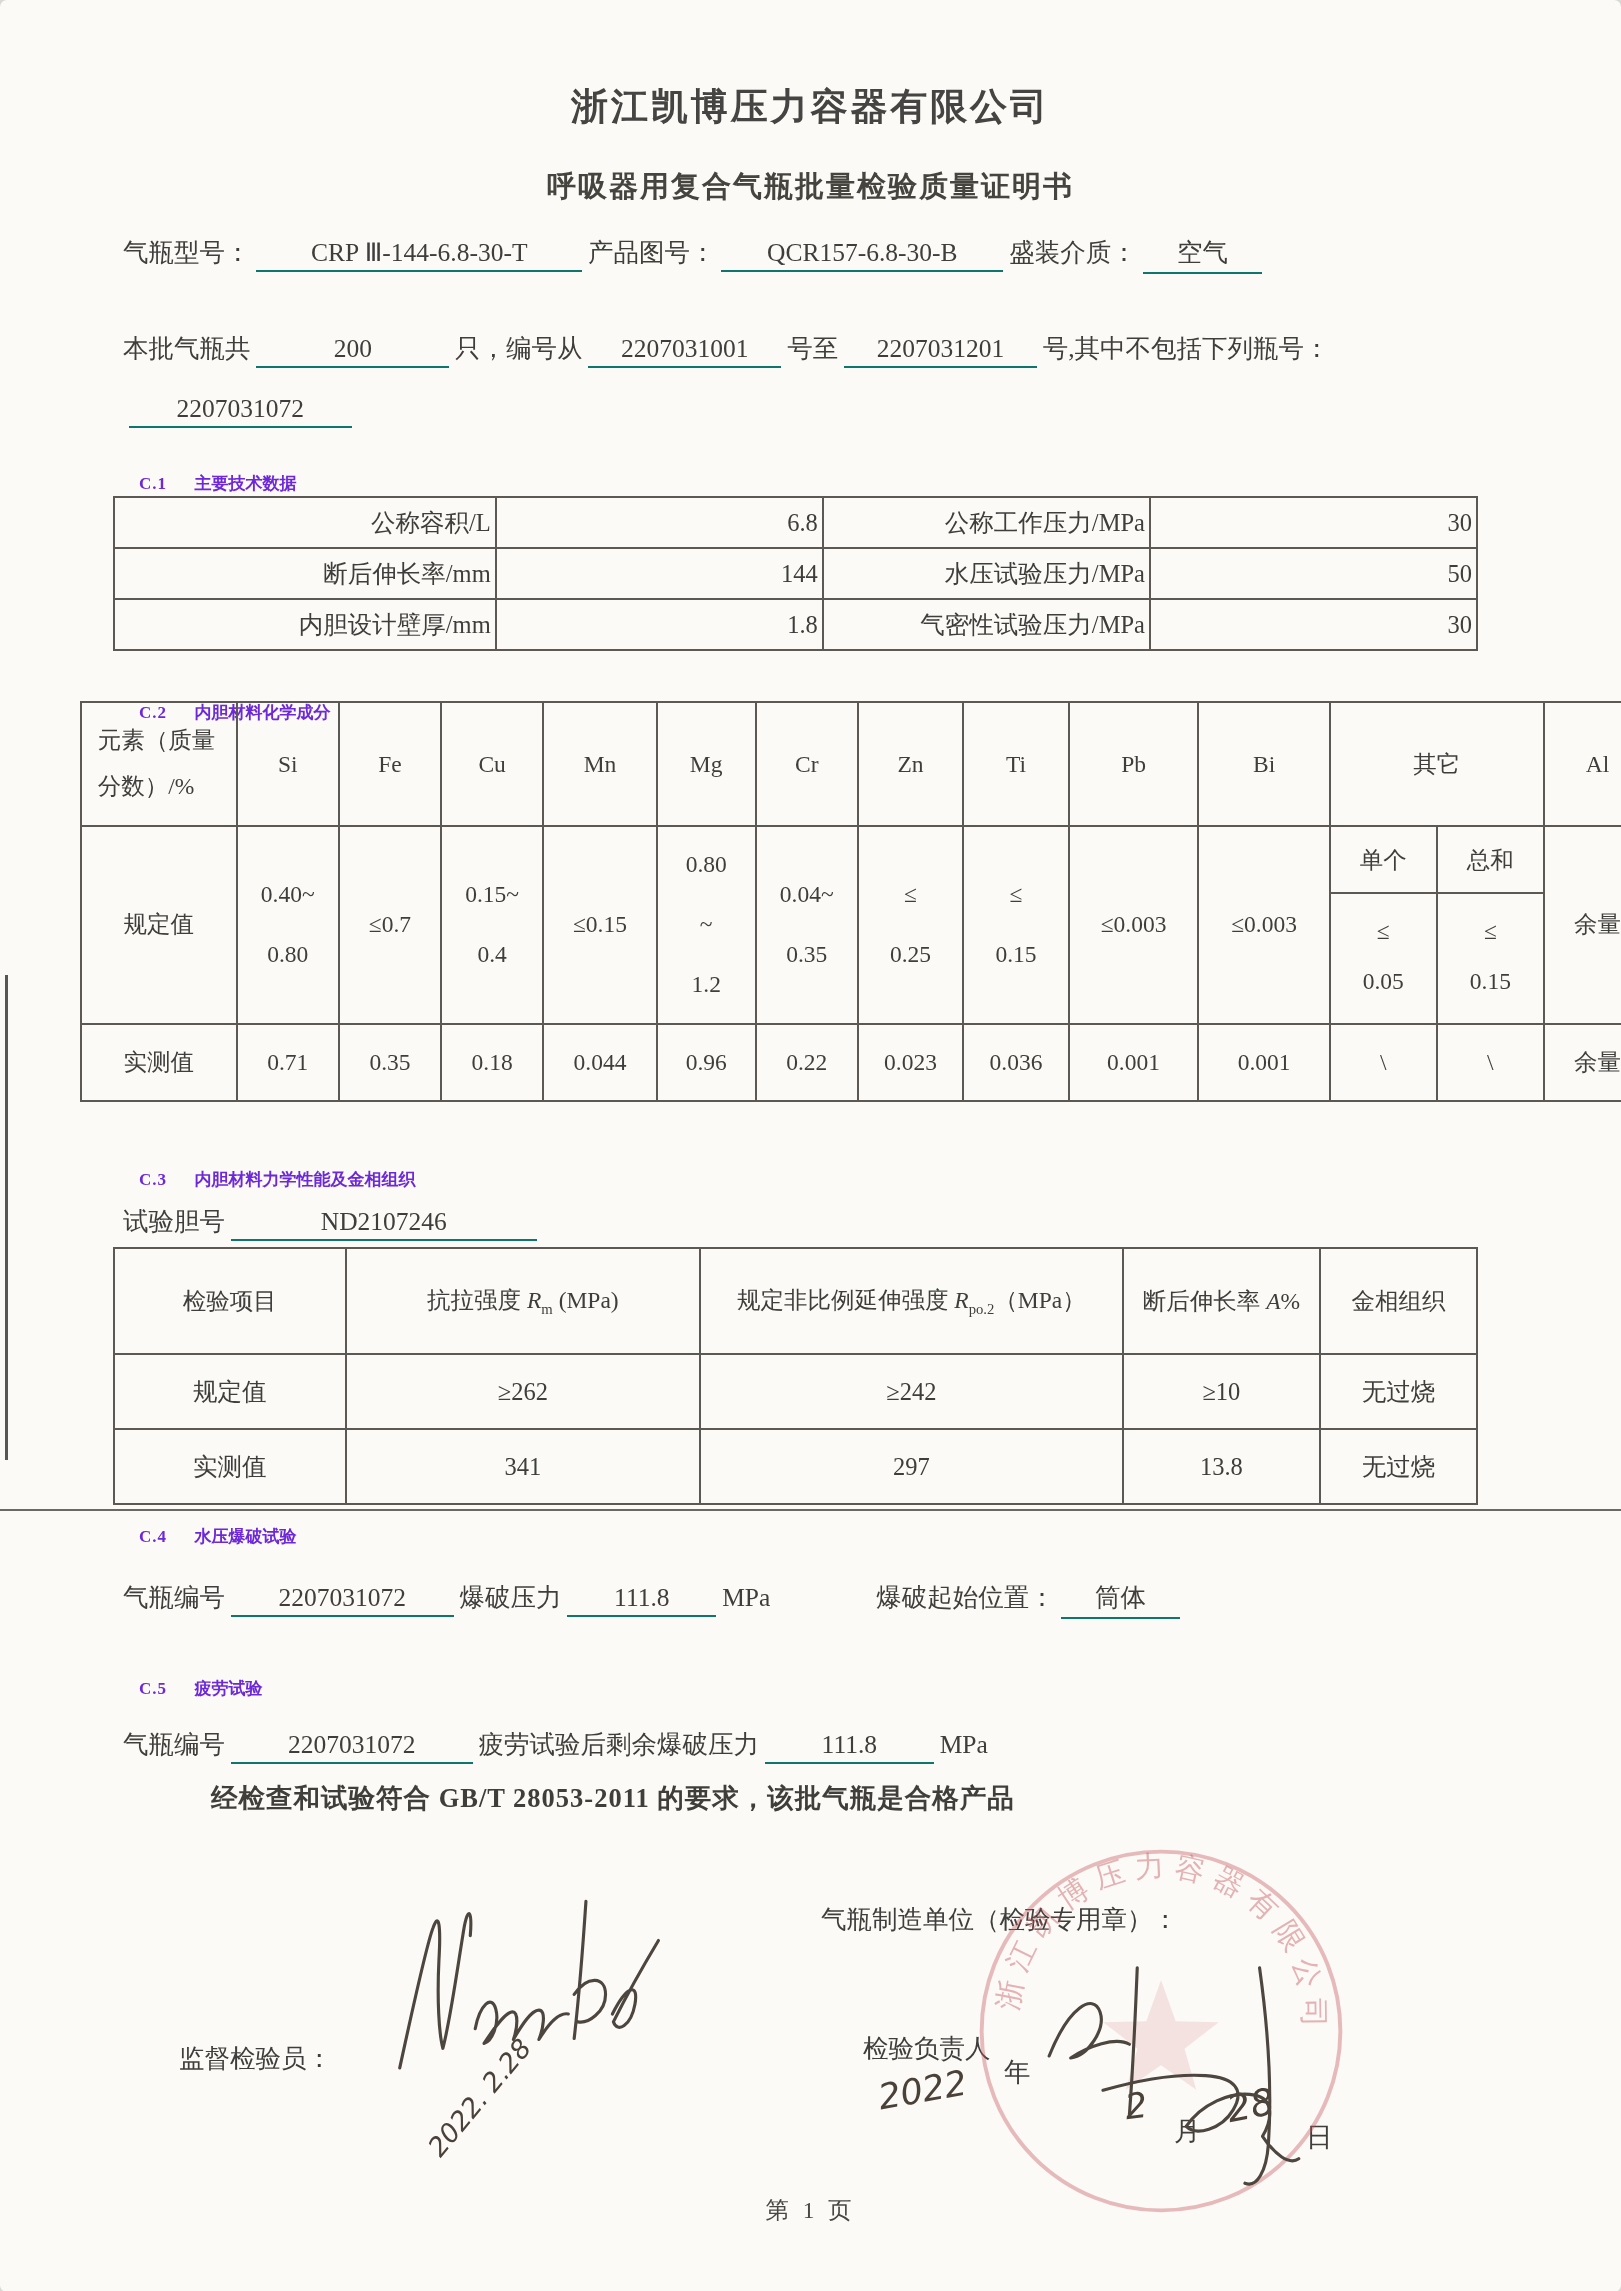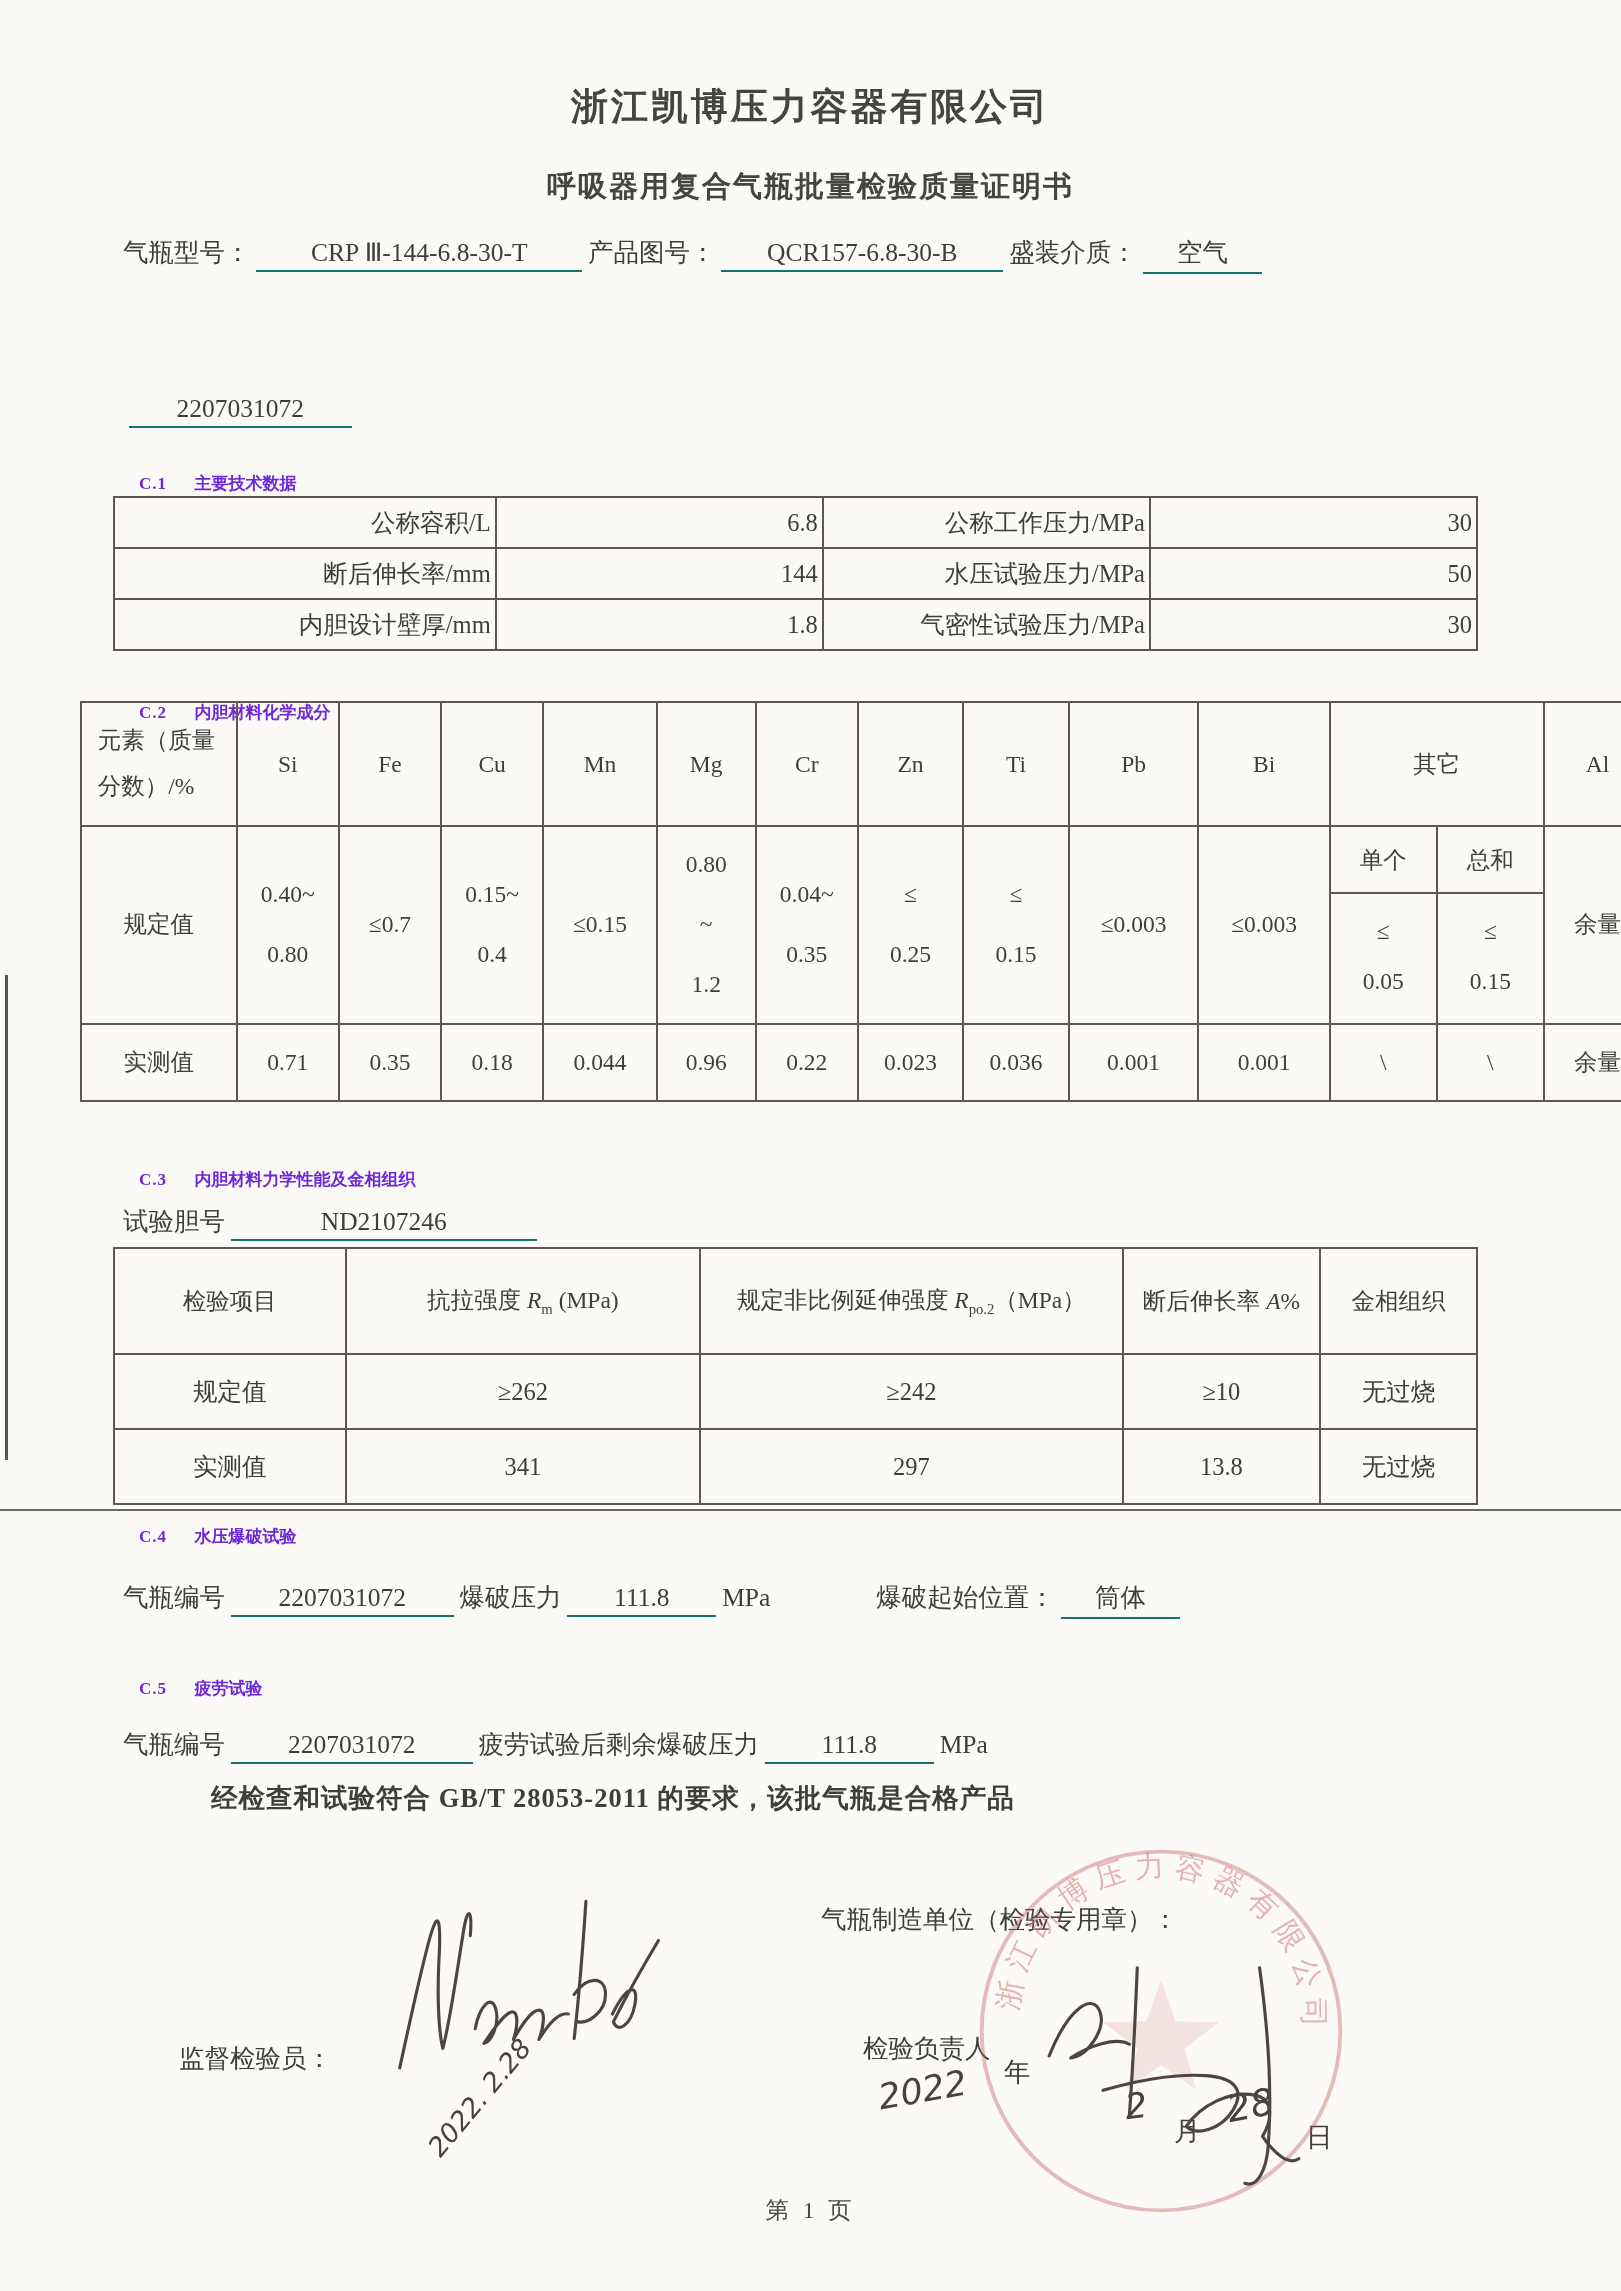--- a/index.html
+++ b/index.html
@@ -1,19 +1,19 @@
 <!DOCTYPE html>
 <html><head>
 <meta charset="utf-8">
 <style>
   html,body { margin:0; padding:0; background:#d8d8d4; }
   .page {
     position:relative; width:1621px; height:2292px; margin:0 auto;
     background:#fbfaf6; overflow:hidden;
-    font-family:"Liberation Serif", serif; color:#3f3e3c;
+    font-family:"Liberation Serif", serif; color:#3f3e3c;border-radius:7px;
   }
   .abs { position:absolute; }
   .center { left:0; width:100%; text-align:center; }
   .pre { white-space:pre-line; }
 
   .company { top:82px; font-family:"Liberation Sans", sans-serif; font-size:37px; font-weight:bold; letter-spacing:2.9px; color:#454442; }
   .doc-title { top:167px; font-family:"Liberation Sans", sans-serif; font-size:29px; font-weight:bold; letter-spacing:2px; color:#46443f; }
 
   .fline { font-size:25.5px; white-space:nowrap; }
   .fline .lbl { display:inline-block; }
@@ -91,20 +91,23 @@
   <div class="abs edge-vline"></div>
 
   <div class="abs center company">浙江凯博压力容器有限公司</div>
   <div class="abs center doc-title">呼吸器用复合气瓶批量检验质量证明书</div>
 
   <div class="abs fline line1">
     <span class="lbl">气瓶型号：</span><span class="uv" style="min-width:314px">CRP Ⅲ-144-6.8-30-T</span><span class="lbl">产品图号：</span><span class="uv" style="min-width:270px">QCR157-6.8-30-B</span><span class="lbl">盛装介质：</span><span class="uv" style="min-width:108px">空气</span>
   </div>
 
 
+  <div class="abs fline line3">
+    <span class="lbl">本批气瓶共</span><span class="uv" style="min-width:181px">200</span><span class="lbl">只，编号从</span><span class="uv" style="min-width:181px">2207031001</span><span class="lbl">号至</span><span class="uv" style="min-width:181px">2207031201</span><span class="lbl">号,其中不包括下列瓶号：</span>
+  </div>
 
   <div class="abs fline line4">
     <span class="uv" style="min-width:211px">2207031072</span>
   </div>
 
   <div class="abs sec-head c1-head">
     <span class="no">C.1</span><span>主要技术数据</span>
   </div>
   <table class="abs t1">
     <colgroup>

